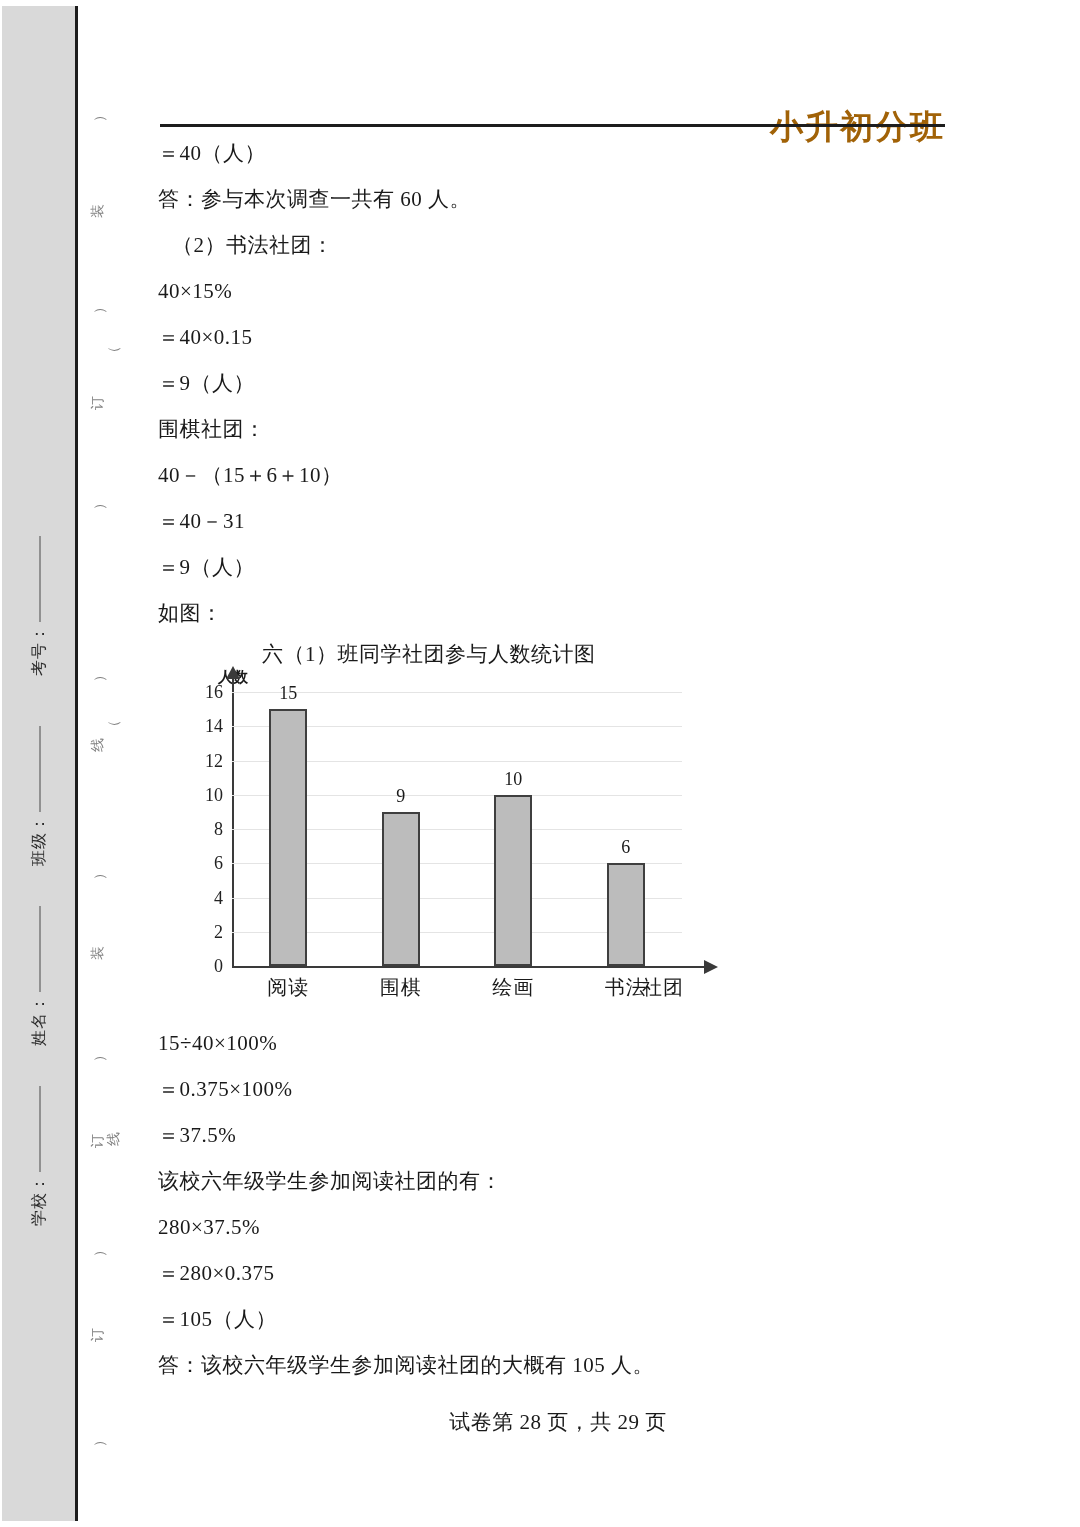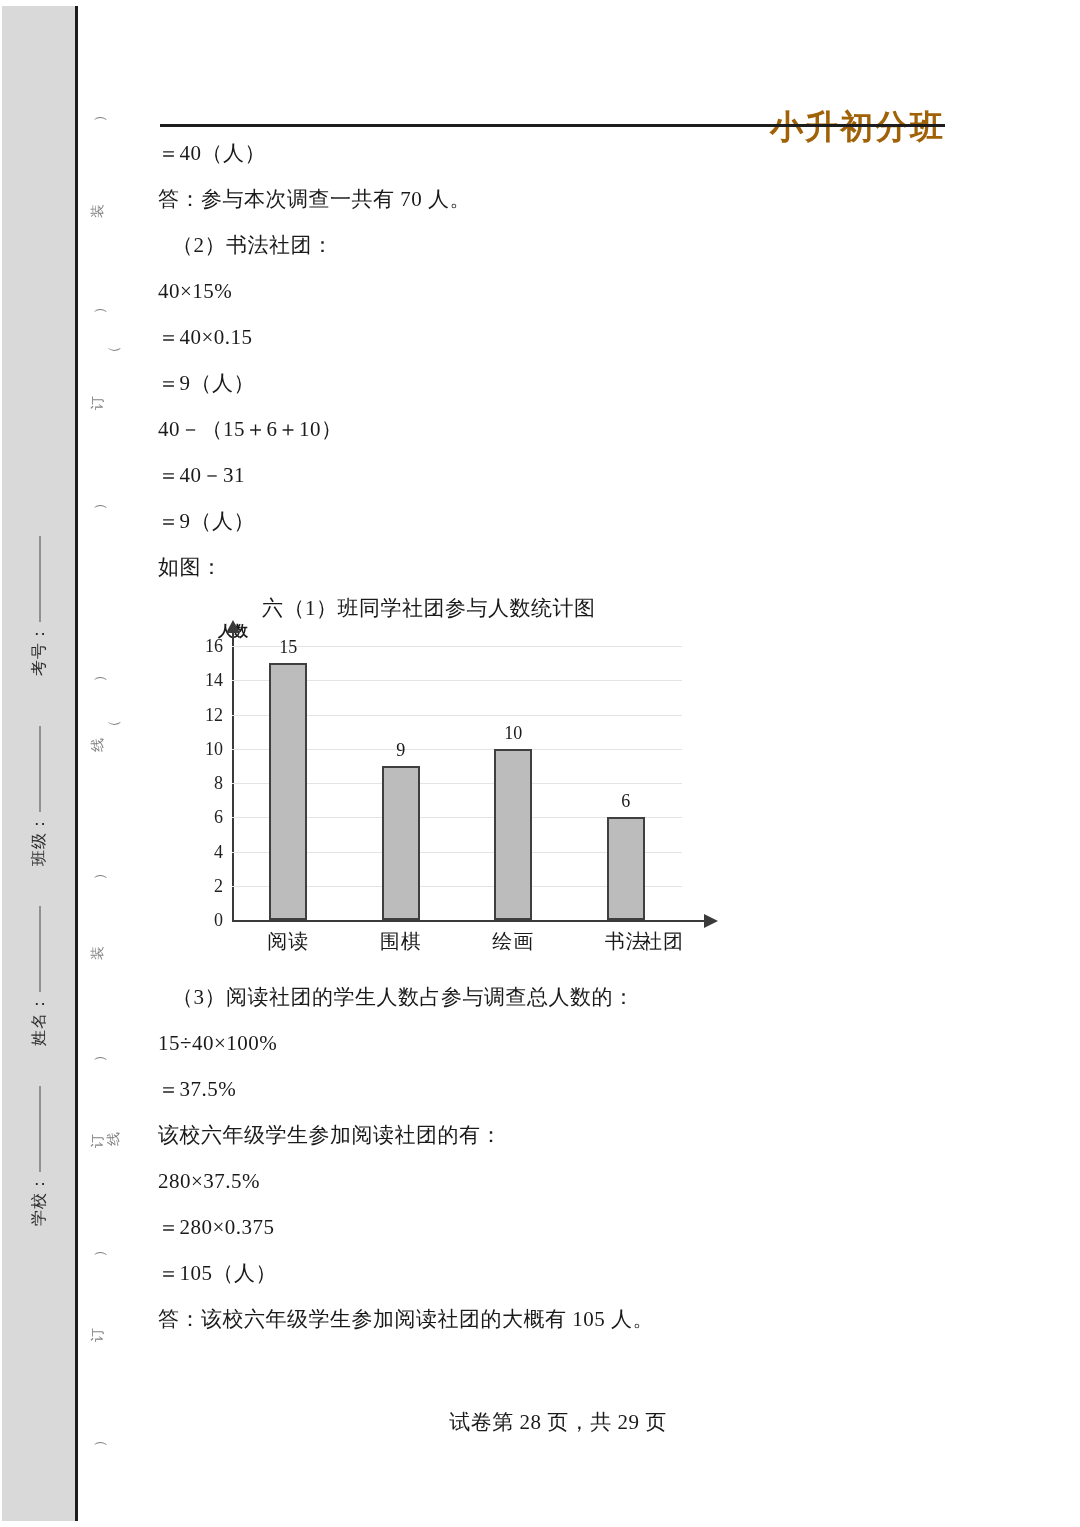--- a/index.html
+++ b/index.html
@@ -276,25 +276,26 @@
 </div>
 
 <div id="page">
 
   <div id="header-title">小升初分班</div>
   <div id="header-rule"></div>
 
   <div id="content">
 
     <div class="line">＝40（人）</div>
-    <div class="line">答：参与本次调查一共有 70 人。</div>
+    <div class="line">答：参与本次调查一共有 60 人。</div>
     <div class="line indent">（2）书法社团：</div>
     <div class="line">40×15%</div>
     <div class="line">＝40×0.15</div>
     <div class="line">＝9（人）</div>
+    <div class="line">围棋社团：</div>
     <div class="line">40－（15＋6＋10）</div>
     <div class="line">＝40－31</div>
     <div class="line">＝9（人）</div>
     <div class="line">如图：</div>
 
     <div id="chart">
       <div id="chart-title">六（1）班同学社团参与人数统计图</div>
       <div id="yaxis-label">人数</div>
 
       <div id="yaxis-arrow"></div>
@@ -330,22 +331,22 @@
           <div class="bar-value" style="left: 363.75px; top: 145.25px;">6</div>
         </div>
 
       <div id="xaxis-name">社团</div>
     <div class="xtick" style="left: 51.25px;">阅读</div>
         <div class="xtick" style="left: 163.75px;">围棋</div>
         <div class="xtick" style="left: 276.25px; text-align: center;">绘画</div>
         <div class="xtick" style="left: 388.75px;">书法</div>
       </div>
 
-    <div class="line indent">（3）阅读社团的学生人数占参与调查总人数的：</div>
     <div class="line">15÷40×100%</div>
+    <div class="line">＝0.375×100%</div>
     <div class="line">＝37.5%</div>
     <div class="line">该校六年级学生参加阅读社团的有：</div>
     <div class="line">280×37.5%</div>
     <div class="line">＝280×0.375</div>
     <div class="line">＝105（人）</div>
     <div class="line">答：该校六年级学生参加阅读社团的大概有 105 人。</div>
   </div>
 
   <div id="footer">试卷第 28 页，共 29 页</div>
 </div>

